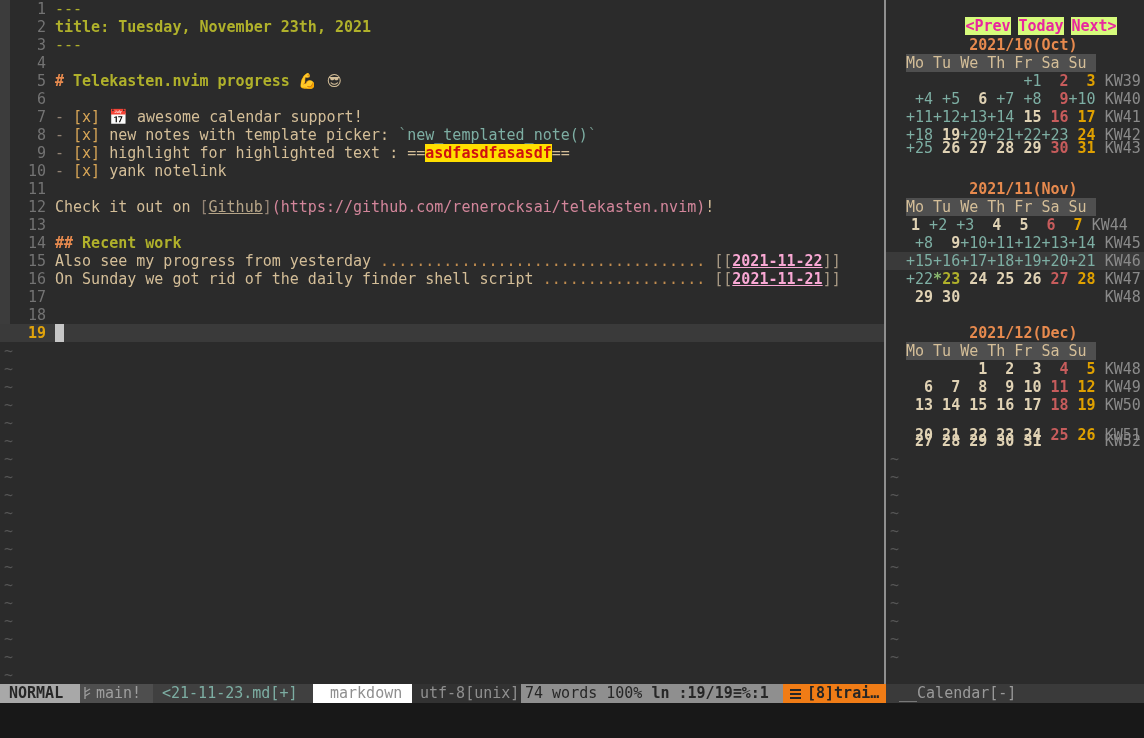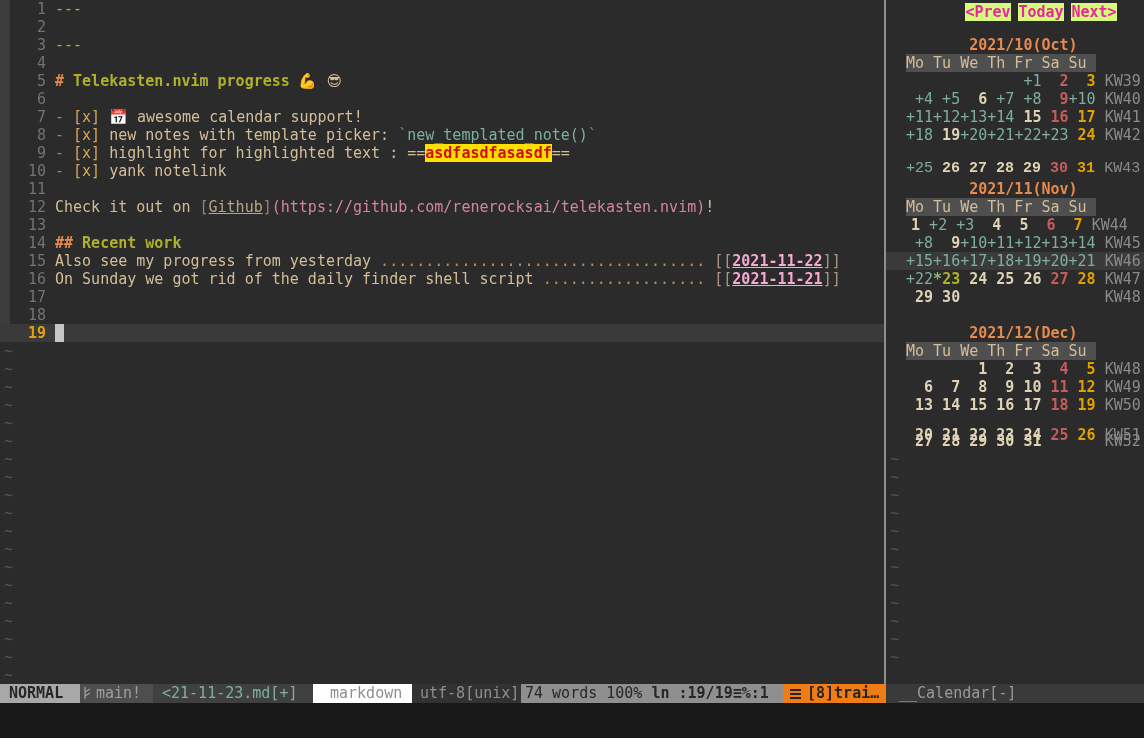--- a/index.html
+++ b/index.html
@@ -29,21 +29,21 @@
   .c-pink{color:#d3869b}
   .c-linku{color:#b5a488;text-decoration:underline}
   .c-wikibr{color:#a89984}
   .c-wikilink{color:#f9a8d4;font-weight:bold;text-decoration:underline}
   .c-dots{color:#c28d4f}
   .c-emoji{font-family:"DejaVu Sans",sans-serif}
   
   #separator{position:absolute;left:884px;top:0;width:2px;height:684px;background:#8f8f8f;}
   
   #calendar{position:absolute;left:886px;top:0;width:258px;height:684px;overflow:hidden;}
-  .navbtn{position:absolute;top:3px;height:18px;width:46px;text-align:center;
+  .navbtn{position:absolute;top:17px;height:18px;width:46px;text-align:center;
           background:#d6fb7c;color:#e8269e;font-weight:bold;cursor:default;}
   .calline{position:absolute;left:0;height:18px;white-space:pre;padding-left:20px;width:238px;}
   .cal-title{color:#e78a4e;font-weight:bold;}
   .dowbg{background:#4f4f4f;color:#d4be98;}
   .rowhl{background:#3a3a3a;}
   .c-tl{color:#7daea3}
   .c-cb{color:#e0d2b4;font-weight:bold}
   .c-rd{color:#c75c5c;font-weight:bold}
   .c-gd{color:#dfa000;font-weight:bold}
   .c-gn{color:#89b96e;font-weight:bold}
@@ -70,21 +70,21 @@
 </style>
 </head>
 <body>
 
 <div id="app">
 
   <div id="editor">
     <div id="scroll-thumb"></div>
     <div id="lines">
         <div class="line"><span class="lnum">1</span><span class="ltext"><span class="c-olive">---</span></span></div>
-        <div class="line"><span class="lnum">2</span></div>
+        <div class="line"><span class="lnum">2</span><span class="ltext"><span class="c-oliveb">title: Tuesday, November 23th, 2021</span></span></div>
         <div class="line"><span class="lnum">3</span><span class="ltext"><span class="c-olive">---</span></span></div>
         <div class="line"><span class="lnum">4</span><span class="ltext"></span></div>
         <div class="line"><span class="lnum">5</span><span class="ltext"><span class="c-orangeb"># </span><span class="c-oliveb">Telekasten.nvim progress </span><span class="c-emoji">💪</span><span class="c-fg"> </span><span class="c-emoji">😎</span></span></div>
         <div class="line"><span class="lnum">6</span><span class="ltext"></span></div>
         <div class="line"><span class="lnum">7</span><span class="ltext"><span class="c-dim">- </span><span class="c-tan">[x]</span><span class="c-fg"> </span><span class="c-emoji">📅</span><span class="c-fg"> awesome calendar support!</span></span></div>
         <div class="line"><span class="lnum">8</span><span class="ltext"><span class="c-dim">- </span><span class="c-tan">[x]</span><span class="c-fg"> new notes with template picker: </span><span class="c-tealdim">`</span><span class="c-teal">new_templated_note()</span><span class="c-tealdim">`</span></span></div>
         <div class="line"><span class="lnum">9</span><span class="ltext"><span class="c-dim">- </span><span class="c-tan">[x]</span><span class="c-fg"> highlight for highlighted text : </span><span class="c-fg">==</span><span class="c-mark">asdfasdfasasdf</span><span class="c-fg">==</span></span></div>
         <div class="line"><span class="lnum">10</span><span class="ltext"><span class="c-dim">- </span><span class="c-tan">[x]</span><span class="c-fg"> yank notelink</span></span></div>
         <div class="line"><span class="lnum">11</span><span class="ltext"></span></div>
         <div class="line"><span class="lnum">12</span><span class="ltext"><span class="c-fg">Check it out on </span><span class="c-dim">[</span><span class="c-linku">Github</span><span class="c-dim">]</span><span class="c-pink">(https://github.com/renerocksai/telekasten.nvim)</span><span class="c-fg">!</span></span></div>
@@ -123,21 +123,21 @@
     <div class="navbtn" style="left:79px">&lt;Prev</div>
     <div class="navbtn" style="left:132px">Today</div>
     <div class="navbtn" style="left:185px">Next&gt;</div>
     <div id="months">
         <div class="calline cal-title" style="top: 36px;">       2021/10(Oct)</div>
         <div class="calline" style="top: 54px;"><span class="dowbg">Mo Tu We Th Fr Sa Su </span></div>
         <div class="calline" style="top: 72px;"><span><span class="c-fg">   </span></span><span><span class="c-fg">   </span></span><span><span class="c-fg">   </span></span><span><span class="c-fg">   </span></span><span><span class="c-tl"> +1</span></span><span><span class="c-rd">  2</span></span><span><span class="c-gd">  3</span></span><span> </span><span class="c-kw">KW39</span></div>
         <div class="calline" style="top: 90px;"><span><span class="c-tl"> +4</span></span><span><span class="c-tl"> +5</span></span><span><span class="c-cb">  6</span></span><span><span class="c-tl"> +7</span></span><span><span class="c-tl"> +8</span></span><span><span class="c-rd">  9</span></span><span><span class="c-tl">+10</span></span><span> </span><span class="c-kw">KW40</span></div>
         <div class="calline" style="top: 108px;"><span><span class="c-tl">+11</span></span><span><span class="c-tl">+12</span></span><span><span class="c-tl">+13</span></span><span><span class="c-tl">+14</span></span><span><span class="c-cb"> 15</span></span><span><span class="c-rd"> 16</span></span><span><span class="c-gd"> 17</span></span><span> </span><span class="c-kw">KW41</span></div>
         <div class="calline" style="top: 126px;"><span><span class="c-tl">+18</span></span><span><span class="c-cb"> 19</span></span><span><span class="c-tl">+20</span></span><span><span class="c-tl">+21</span></span><span><span class="c-tl">+22</span></span><span><span class="c-tl">+23</span></span><span><span class="c-gd"> 24</span></span><span> </span><span class="c-kw">KW42</span></div>
-        <div class="calline" style="top: 160px; font-family: Liberation Mono, monospace;"><span><span class="c-tl">+25</span></span><span><span class="c-cb"> 26</span></span><span><span class="c-cb"> 27</span></span><span><span class="c-cb"> 28</span></span><span><span class="c-cb"> 29</span></span><span><span class="c-rd"> 30</span></span><span><span class="c-gd"> 31</span></span><span> </span><span class="c-kw">KW43</span></div>
+        <div class="calline" style="top: 139px;"><span><span class="c-tl">+25</span></span><span><span class="c-cb"> 26</span></span><span><span class="c-cb"> 27</span></span><span><span class="c-cb"> 28</span></span><span><span class="c-cb"> 29</span></span><span><span class="c-rd"> 30</span></span><span><span class="c-gd"> 31</span></span><span> </span><span class="c-kw">KW43</span></div>
         <div class="calline cal-title" style="top: 180px;">       2021/11(Nov)</div>
         <div class="calline" style="top: 198px;"><span class="dowbg">Mo Tu We Th Fr Sa Su </span></div>
         <div class="calline" style="top: 216px; padding-left: 7px;"><span><span class="c-cb">  1</span></span><span><span class="c-tl"> +2</span></span><span><span class="c-tl"> +3</span></span><span><span class="c-cb">  4</span></span><span><span class="c-cb">  5</span></span><span><span class="c-rd">  6</span></span><span><span class="c-gd">  7</span></span><span> </span><span class="c-kw">KW44</span></div>
         <div class="calline" style="top: 234px;"><span><span class="c-tl"> +8</span></span><span><span class="c-cb">  9</span></span><span><span class="c-tl">+10</span></span><span><span class="c-tl">+11</span></span><span><span class="c-tl">+12</span></span><span><span class="c-tl">+13</span></span><span><span class="c-tl">+14</span></span><span> </span><span class="c-kw">KW45</span></div>
         <div class="calline rowhl" style="top: 252px;"><span><span class="c-tl">+15</span></span><span><span class="c-tl">+16</span></span><span><span class="c-tl">+17</span></span><span><span class="c-tl">+18</span></span><span><span class="c-tl">+19</span></span><span><span class="c-tl">+20</span></span><span><span class="c-tl">+21</span></span><span> </span><span class="c-kw">KW46</span></div>
         <div class="calline" style="top: 270px;"><span><span class="c-tl">+22</span></span><span><span class="c-gn">*</span><span class="c-ol">23</span></span><span><span class="c-cb"> 24</span></span><span><span class="c-cb"> 25</span></span><span><span class="c-cb"> 26</span></span><span><span class="c-rd"> 27</span></span><span><span class="c-gd"> 28</span></span><span> </span><span class="c-kw">KW47</span></div>
         <div class="calline" style="top: 288px;"><span><span class="c-cb"> 29</span></span><span><span class="c-cb"> 30</span></span><span><span class="c-fg">   </span></span><span><span class="c-fg">   </span></span><span><span class="c-fg">   </span></span><span><span class="c-fg">   </span></span><span><span class="c-fg">   </span></span><span> </span><span class="c-kw">KW48</span></div>
         <div class="calline cal-title" style="top: 324px;">       2021/12(Dec)</div>
         <div class="calline" style="top: 342px;"><span class="dowbg">Mo Tu We Th Fr Sa Su </span></div>
         <div class="calline" style="top: 360px;"><span><span class="c-fg">   </span></span><span><span class="c-fg">   </span></span><span><span class="c-cb">  1</span></span><span><span class="c-cb">  2</span></span><span><span class="c-cb">  3</span></span><span><span class="c-rd">  4</span></span><span><span class="c-gd">  5</span></span><span> </span><span class="c-kw">KW48</span></div>

